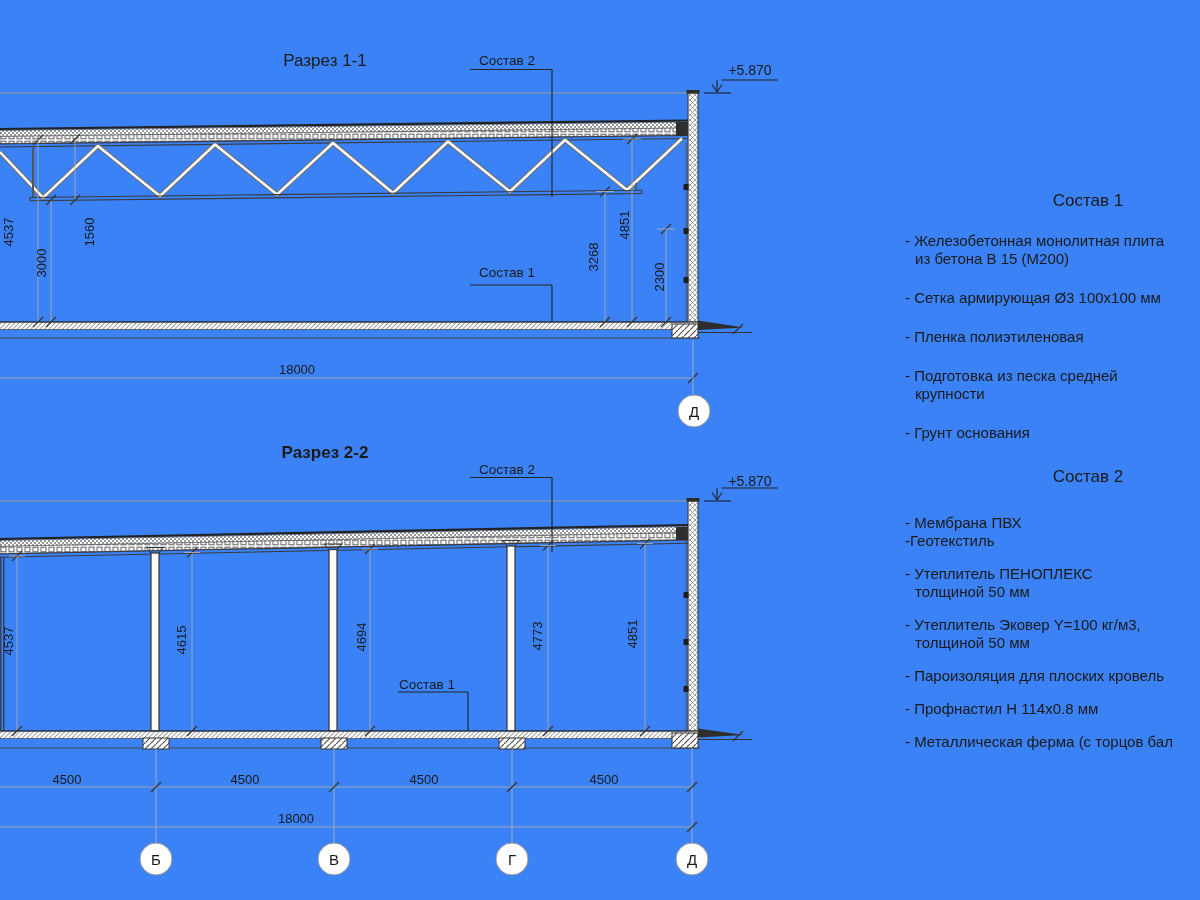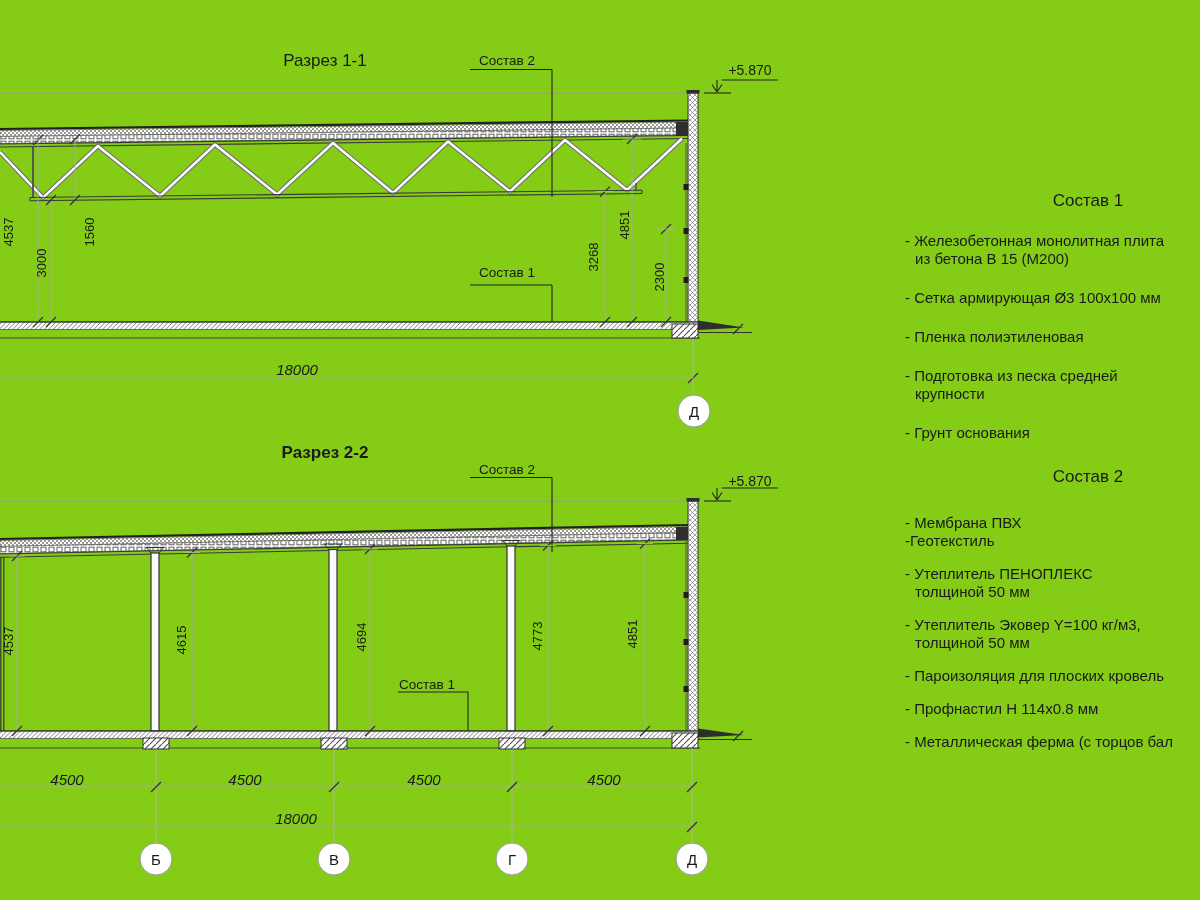--- a/index.html
+++ b/index.html
@@ -1,23 +1,23 @@
 <!DOCTYPE html>
 <html><head>
 <meta charset="utf-8">
 <style>
   html,body{margin:0;padding:0;background:#fff;}
-  #page{position:relative;width:1200px;height:900px;background:#84cc16;overflow:hidden;
+  #page{position:relative;width:1200px;height:900px;background:#3b82f6;overflow:hidden;
         font-family:"Liberation Sans", sans-serif;color:#1a1a1a;}
   svg{position:absolute;left:0;top:0;}
   .txt{position:absolute;transform:translate(-50%,-50%);white-space:nowrap;}
   .title{font-size:17px;}
   .callout{font-size:13.5px;}
   .elev{font-size:14px;}
-  .hdim{font-size:15px;font-style:italic;}
+  .hdim{font-size:13px;}
   .vdim{position:absolute;transform:translate(-50%,-50%) rotate(-90deg);
         font-size:13px;white-space:nowrap;}
   .gletter{font-size:15px;}
   .panel{position:absolute;width:330px;}
   .panel-title{position:absolute;transform:translate(-50%,-50%);font-size:17px;white-space:nowrap;}
   .item{font-size:15px;line-height:18px;white-space:pre-line;padding-left:10px;text-indent:-10px;}
   .p1 .item{margin-bottom:21px;}
   .p2 .item{margin-bottom:15px;}
   .p2 .item:first-child{margin-bottom:0;}
   .thin{stroke:#9a9a9a;stroke-width:1;}

